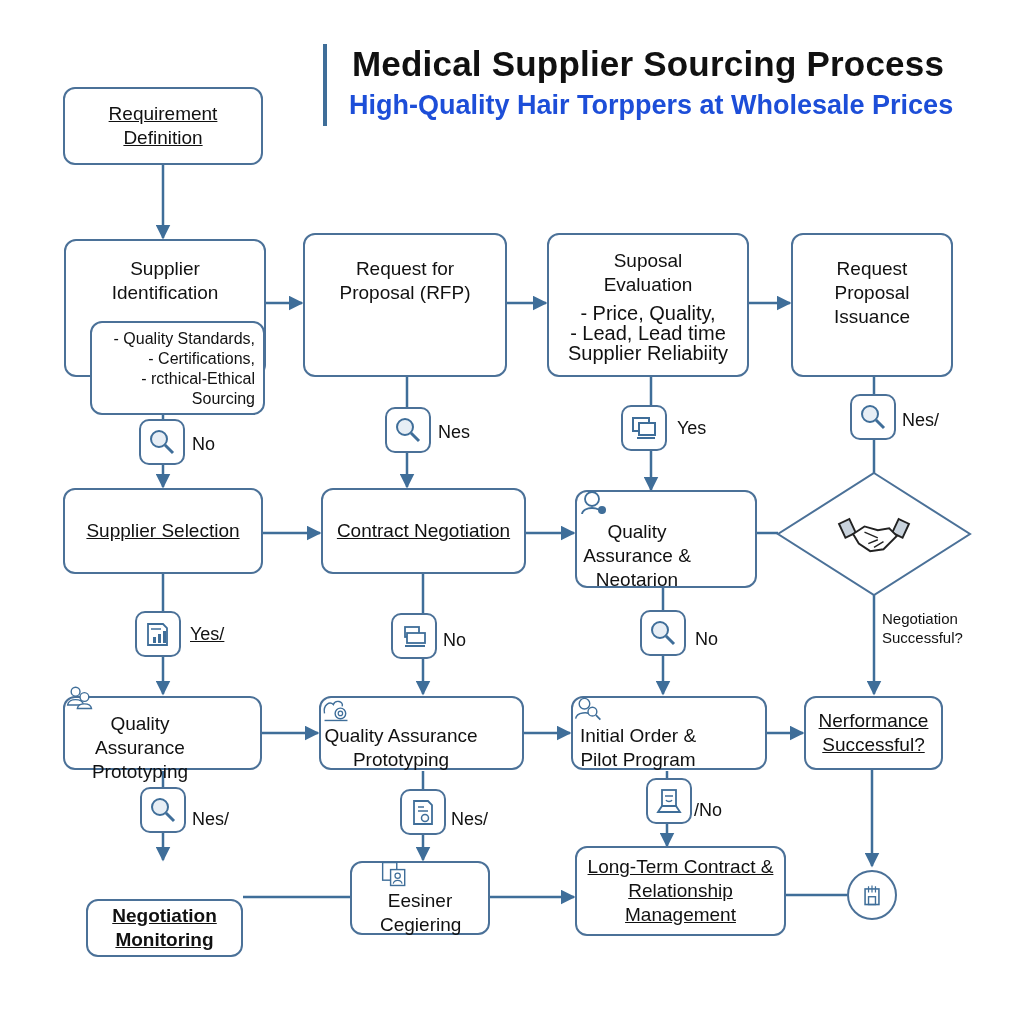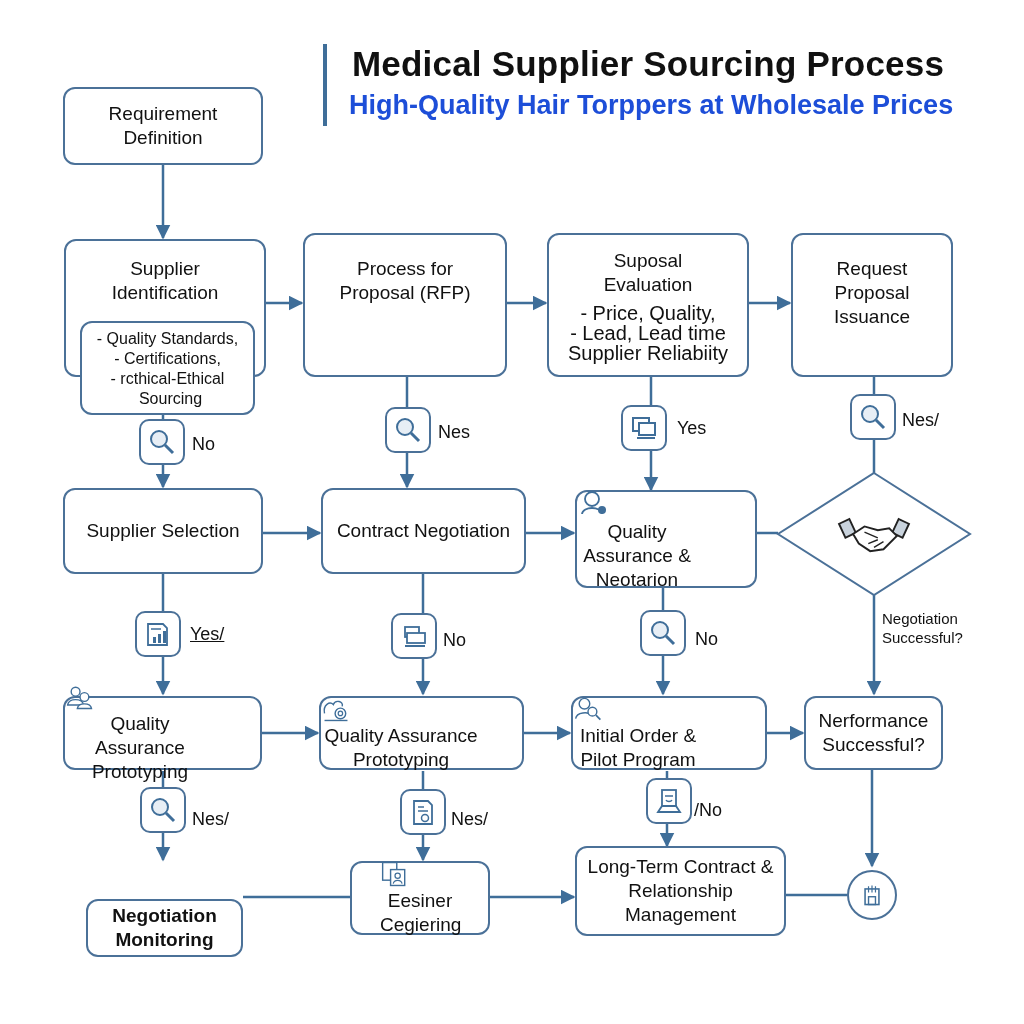--- a/index.html
+++ b/index.html
@@ -2,24 +2,24 @@
 <html><head>
 <meta charset="utf-8">
 <style>
   html,body{margin:0;padding:0;background:#ffffff;}
   body{width:1024px;height:1024px;position:relative;overflow:hidden;font-family:"Liberation Sans",sans-serif;color:#111;}
   .title-bar{position:absolute;left:323px;top:44px;width:4px;height:82px;background:#3f6e99;}
   .title{position:absolute;left:352px;top:44px;font-size:35px;font-weight:bold;color:#111;letter-spacing:0.2px;}
   .subtitle{position:absolute;left:349px;top:90px;font-size:27px;font-weight:bold;color:#1d4ed8;}
   svg.lines{position:absolute;left:0;top:0;}
   .box{position:absolute;box-sizing:border-box;border:2px solid #4b7198;border-radius:12px;background:#fff;display:flex;flex-direction:column;align-items:center;text-align:center;font-size:19px;line-height:24px;color:#111;}
-  .box.center{justify-content:center;}
+  .box.center{justify-content:center;text-decoration:underline;}
   .box.top{justify-content:flex-start;padding-top:22px;}
   .box .bullets{font-size:20px;line-height:20px;margin-top:6px;}
-  .sub-box{position:absolute;box-sizing:border-box;border:2px solid #4b7198;border-radius:12px;background:#fff;font-size:16px;line-height:20px;padding:6px 8px;text-align:center;}
+  .sub-box{position:absolute;box-sizing:border-box;border:2px solid #4b7198;border-radius:12px;background:#fff;font-size:16px;line-height:20px;padding:6px 8px;text-align:right;margin-left:10px;}
   .icon-box{position:absolute;box-sizing:border-box;width:46px;height:46px;border:2px solid #4b7198;border-radius:10px;background:#fff;display:flex;align-items:center;justify-content:center;}
   .icon-box svg{width:30px;height:30px;}
   .edge-label{position:absolute;font-size:18px;color:#111;}
   .with-icon{flex-direction:column;justify-content:center;align-items:flex-start;}
   .with-icon .ic{width:34px;height:34px;margin-right:6px;flex:0 0 auto;}
   .with-icon .txt{text-align:center;}
   .circle{position:absolute;box-sizing:border-box;width:50px;height:50px;border:2px solid #4b7198;border-radius:50%;background:#fff;display:flex;align-items:center;justify-content:center;}
   .diamond-label{position:absolute;font-size:15px;line-height:19px;color:#111;}
 </style>
 </head>
@@ -80,21 +80,21 @@
   <span style="width:130px;">Supplier Identification</span>
 </div>
 <div class="sub-box" style="left:80px;top:321px;width:175px;height:94px;">
   <div>- Quality Standards,</div>
   <div>- Certifications,</div>
   <div>- rcthical-Ethical</div>
   <div style="padding-left:6px;">Sourcing</div>
 </div>
 
 <div class="box top" style="left:303px;top:233px;width:204px;height:144px;">
-  <span style="width:150px;">Process for Proposal (RFP)</span>
+  <span style="width:150px;">Request for Proposal (RFP)</span>
 </div>
 
 <div class="box top" style="left:547px;top:233px;width:202px;height:144px;padding-top:14px;">
   <span style="width:110px;">Suposal Evaluation</span>
   <div class="bullets">
     <div>- Price, Quality,</div>
     <div>- Lead, Lead time</div>
     <div>Supplier Reliabiity</div>
   </div>
 </div>

